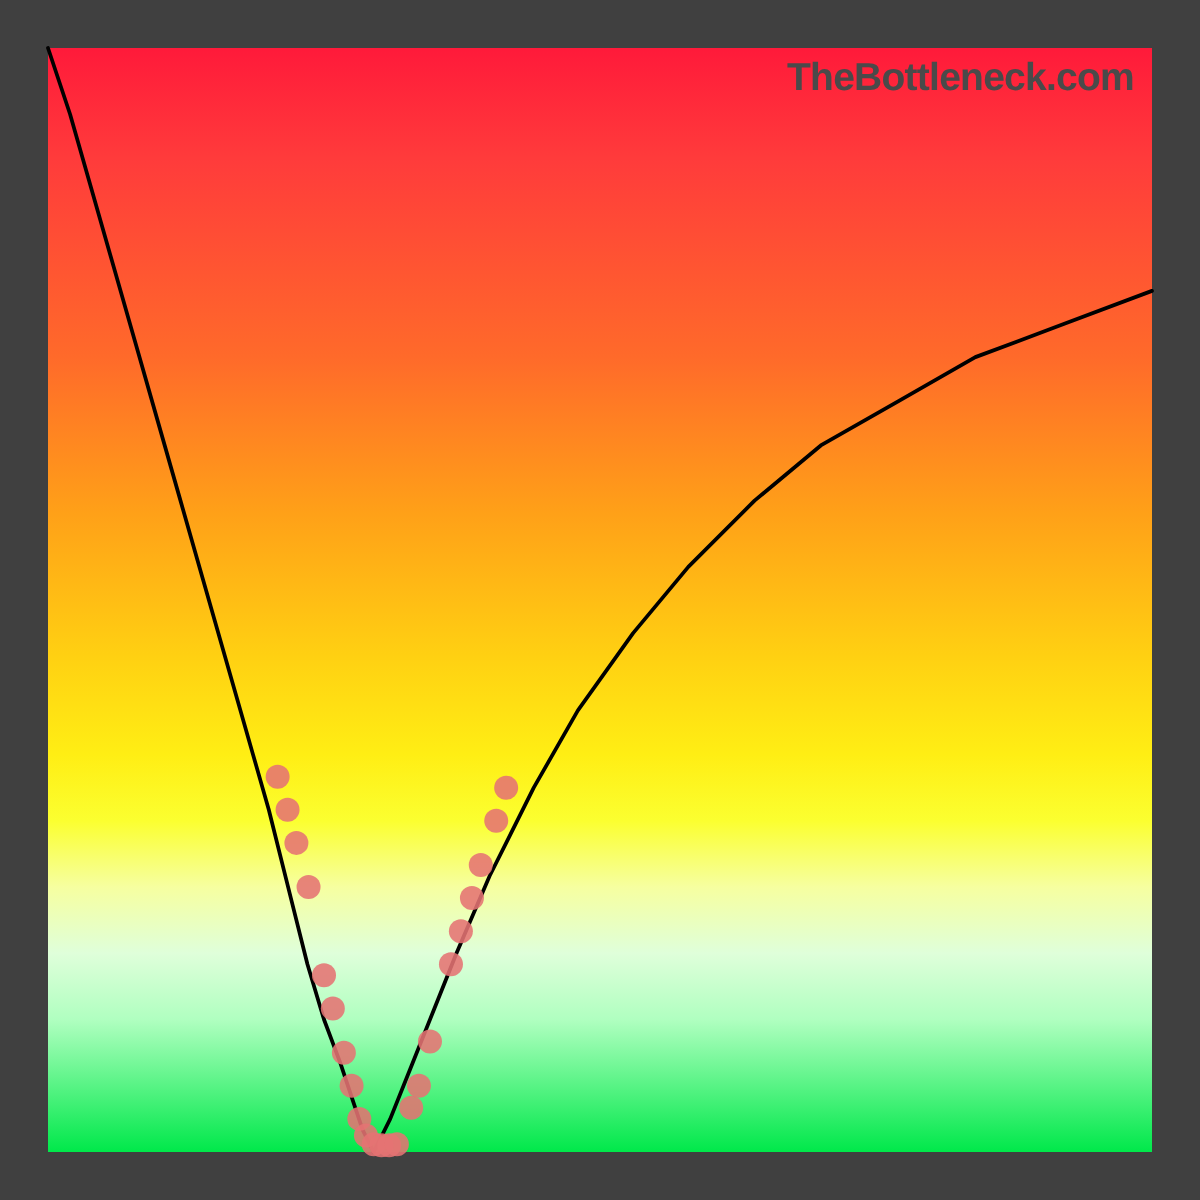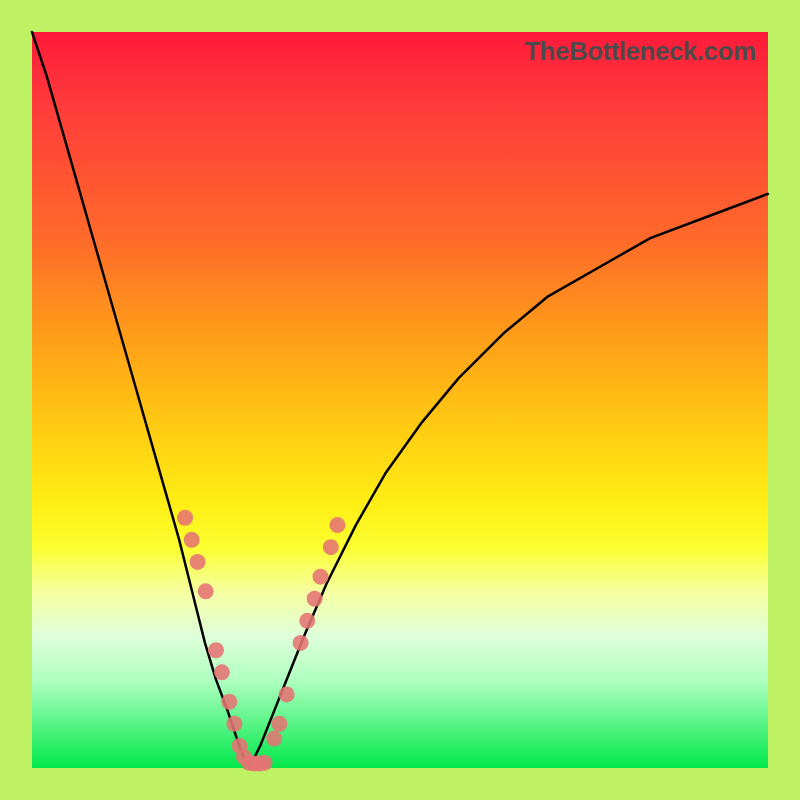--- a/index.html
+++ b/index.html
@@ -7,21 +7,21 @@
     padding: 0;
     width: 800px;
     height: 800px;
     background: #000;
     overflow: hidden;
   }
   .chart-container {
     position: relative;
     width: 800px;
     height: 800px;
-    background: #bef264;
+    background: #404040;
   }
   .plot-area {
     position: absolute;
     left: 32px;
     top: 32px;
     width: 736px;
     height: 736px;
     background: linear-gradient(to bottom,
       #ff1a3a 0%,
       #ff3b3b 10%,

